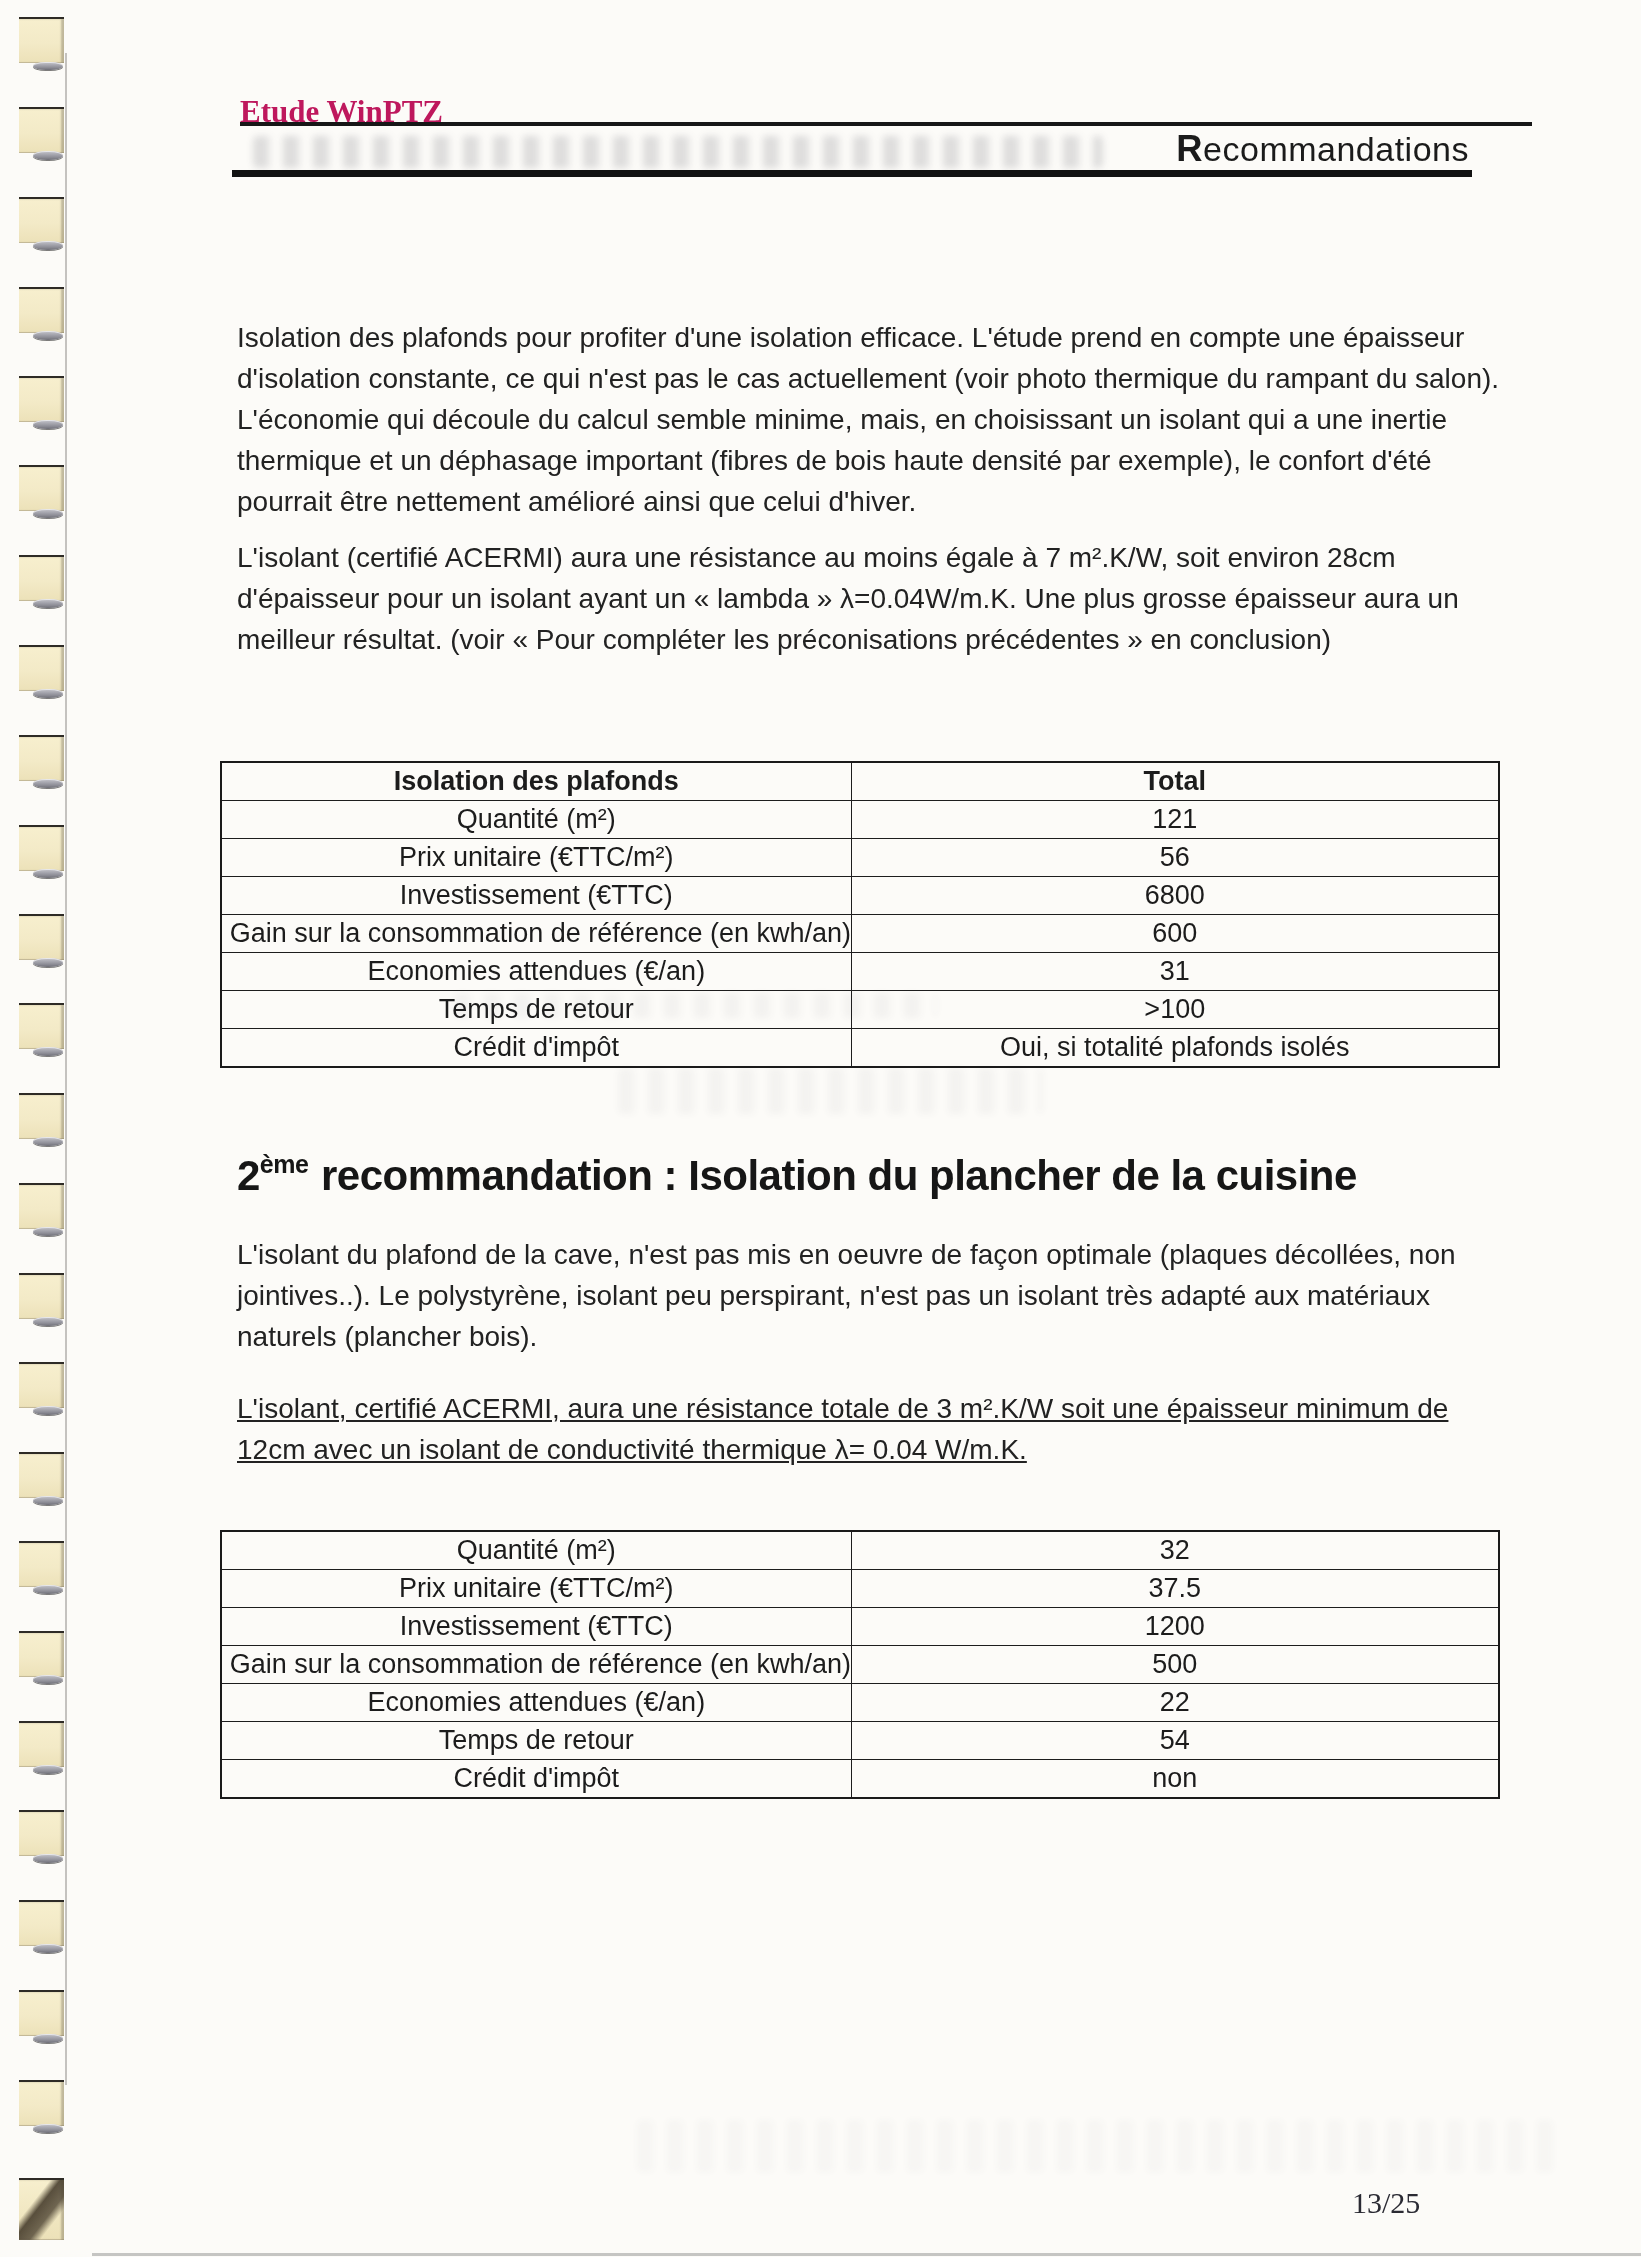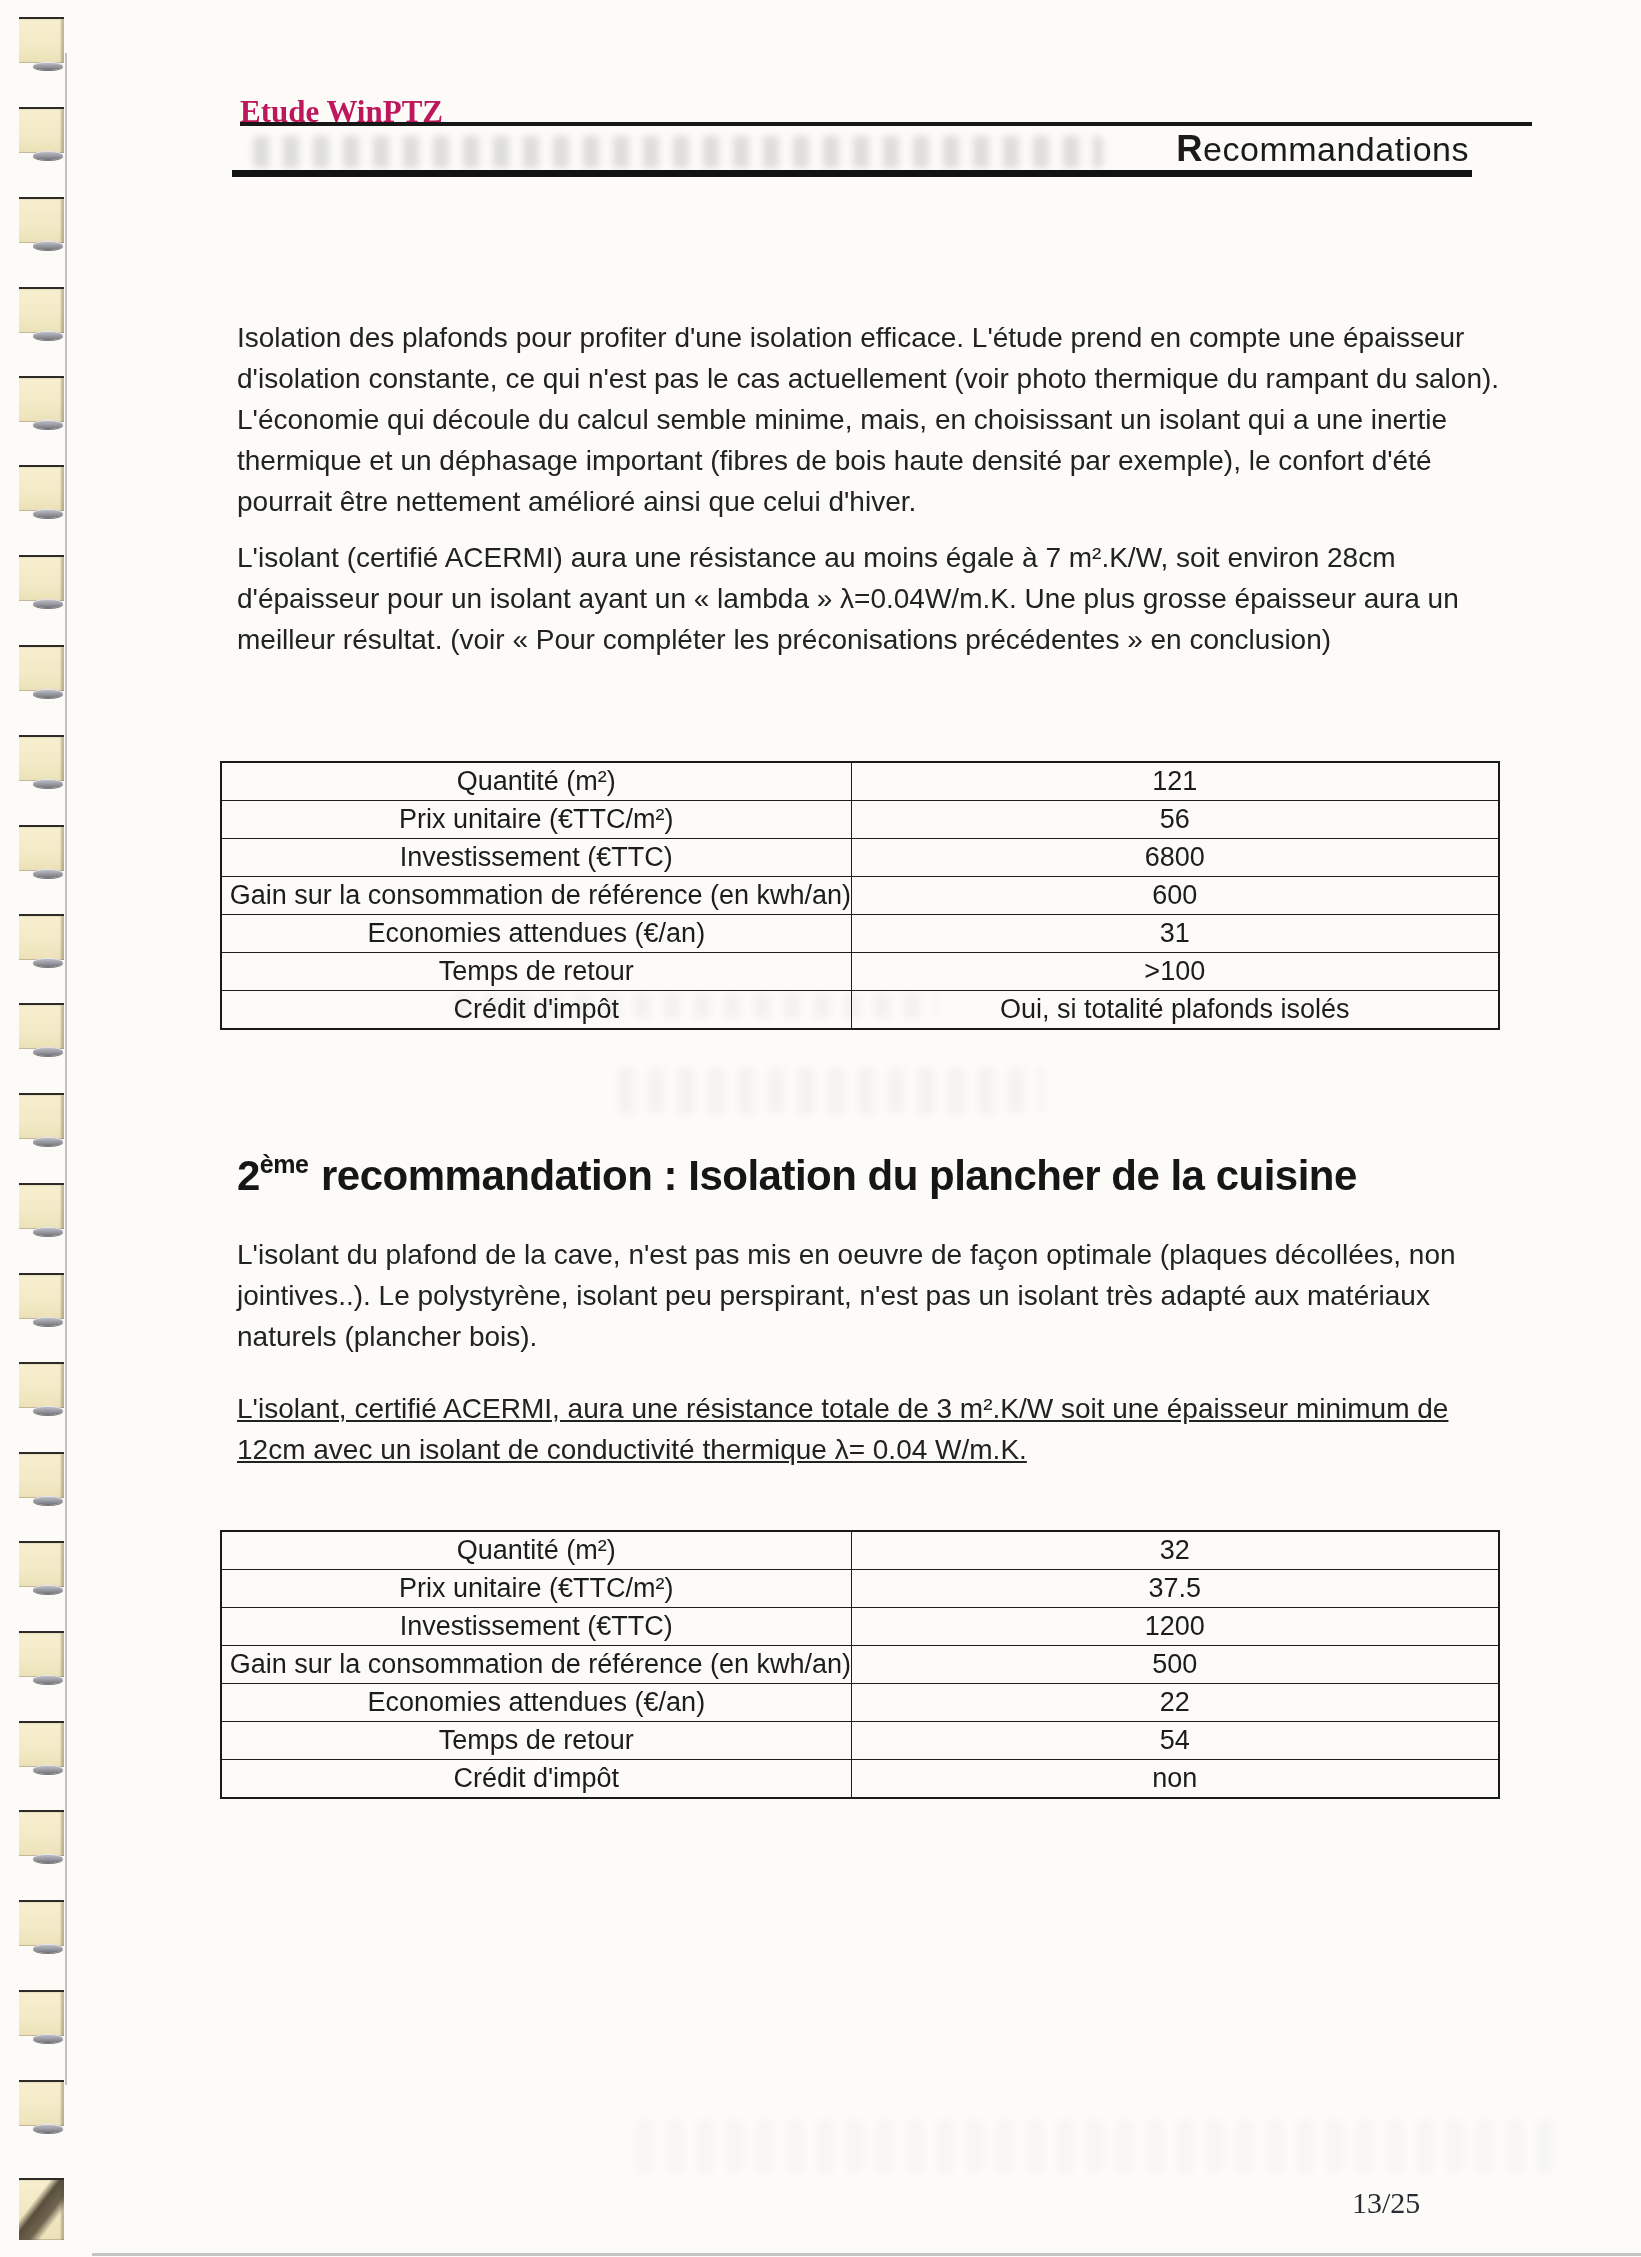--- a/index.html
+++ b/index.html
@@ -149,20 +149,24 @@
 
   <p class="para p1">Isolation des plafonds pour profiter d'une isolation  efficace. L'étude prend en compte une épaisseur d'isolation constante, ce qui n'est pas le cas actuellement (voir photo thermique du rampant du salon). L'économie qui découle du calcul semble minime, mais, en choisissant un isolant qui a une inertie thermique et un déphasage important (fibres de bois haute densité par exemple), le confort d'été pourrait être nettement amélioré ainsi que celui d'hiver.</p>
   <p class="para p2">L'isolant (certifié ACERMI) aura une résistance au moins égale à 7 m².K/W, soit environ 28cm d'épaisseur pour un isolant  ayant un « lambda » λ=0.04W/m.K. Une plus grosse épaisseur aura un meilleur résultat. (voir  « Pour compléter les préconisations précédentes » en conclusion)</p>
 
   <table class="cost t1">
     <colgroup>
         <col class="c1">
         <col class="c2">
       </colgroup>
     <tbody>
+        <tr>
+      <th>Isolation des plafonds</th>
+      <th>Total</th>
+    </tr>
     <tr>
           <td>Quantité (m²)</td>
           <td>121</td>
         </tr>
     <tr>
           <td>Prix unitaire (€TTC/m²)</td>
           <td>56</td>
         </tr>
     <tr>
           <td>Investissement (€TTC)</td>

